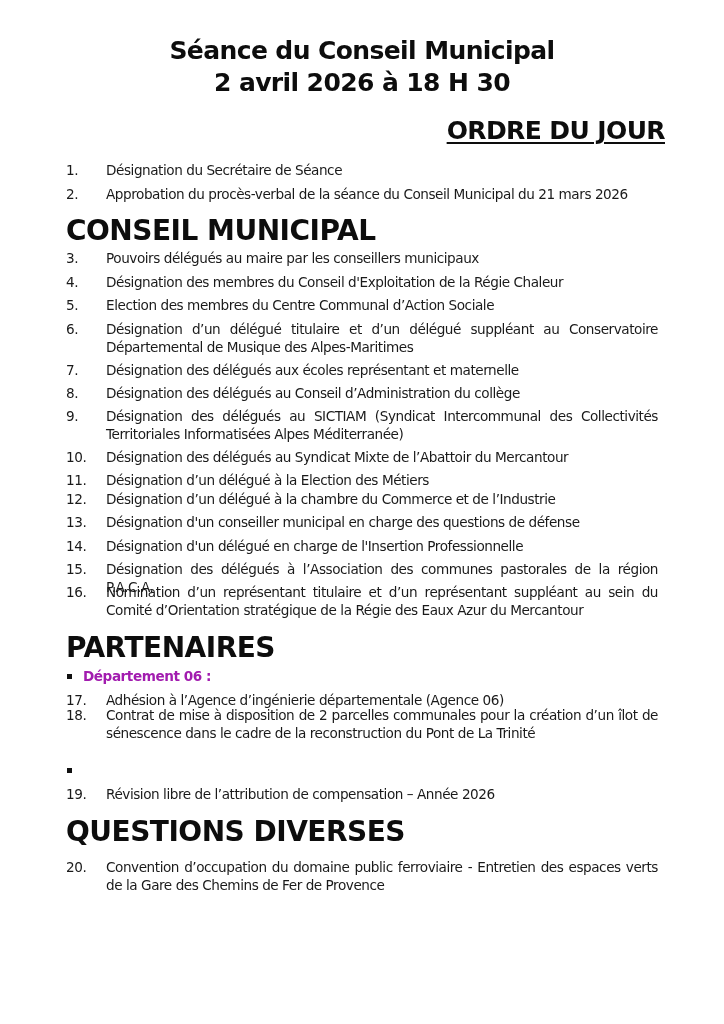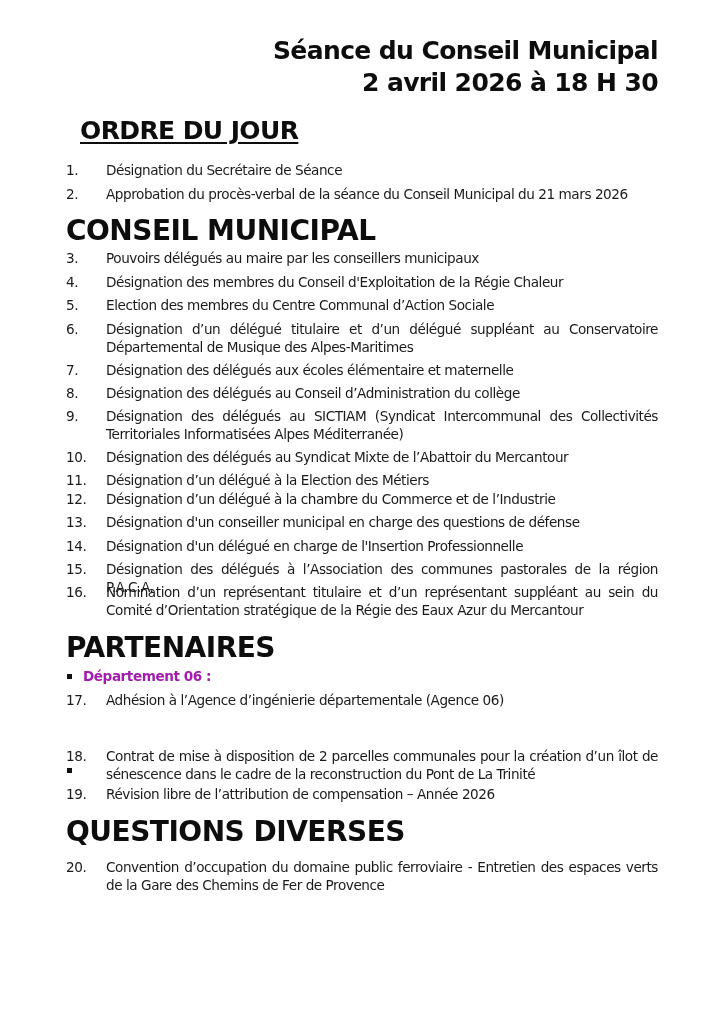--- a/index.html
+++ b/index.html
@@ -18,35 +18,35 @@
     .page {
       position: absolute;
       left: 66px;
       top: 0;
       width: 592px;
     }
     .title {
       position: absolute;
       left: 0;
       width: 100%;
-      text-align: right;
+      text-align: center;
       font-weight: bold;
       font-size: 25px;
       letter-spacing: -0.6px;
       line-height: 30px;
       color: #0d0d0d;
     }
     .title-1 { top: 36px; }
     .title-2 { top: 68px; }
     .ordre {
       position: absolute;
       top: 116px;
-      left: 14px;
+      left: 7px;
       width: 100%;
-      text-align: left;
+      text-align: right;
     }
     .ordre span {
       font-weight: bold;
       font-size: 25px;
       letter-spacing: -0.6px;
       text-decoration: underline;
       text-decoration-thickness: 2px;
       text-underline-offset: 3px;
       color: #0d0d0d;
     }
@@ -131,21 +131,21 @@
   <div class="item" style="top:296px">
     <span class="num">5.</span>
     <span class="txt">Election des membres du Centre Communal d’Action Sociale</span>
   </div>
   <div class="item" style="top:320px">
     <span class="num">6.</span>
     <span class="txt">Désignation d’un délégué titulaire et d’un délégué suppléant au Conservatoire Départemental de Musique des Alpes-Maritimes</span>
   </div>
   <div class="item" style="top:361px">
     <span class="num">7.</span>
-    <span class="txt">Désignation des délégués aux écoles élémentaire et maternelle</span>
+    <span class="txt">Désignation des délégués aux écoles représentant et maternelle</span>
   </div>
   <div class="item" style="top:384px">
     <span class="num">8.</span>
     <span class="txt">Désignation des délégués au Conseil d’Administration du collège</span>
   </div>
   <div class="item" style="top:407px">
     <span class="num">9.</span>
     <span class="txt">Désignation des délégués au SICTIAM (Syndicat Intercommunal des Collectivités Territoriales Informatisées Alpes Méditerranée)</span>
   </div>
   <div class="item" style="top:448px">
@@ -179,21 +179,21 @@
 
   <div class="section-title" style="top:636px">PARTENAIRES</div>
 
   <div class="sub" style="top:667px">
     <span class="bullet"></span><span>Département 06 :</span>
   </div>
   <div class="item" style="top:691px">
     <span class="num">17.</span>
     <span class="txt">Adhésion à l’Agence d’ingénierie départementale (Agence 06)</span>
   </div>
-  <div class="item" style="top:747px">
+  <div class="item" style="top:706px">
     <span class="num">18.</span>
     <span class="txt">Contrat de mise à disposition de 2 parcelles communales pour la création d’un îlot de sénescence dans le cadre de la reconstruction du Pont de La Trinité</span>
   </div>
 
   <div class="sub" style="top:761px">
     <span class="bullet"></span>
   </div>
   <div class="item" style="top:785px">
     <span class="num">19.</span>
     <span class="txt">Révision libre de l’attribution de compensation – Année 2026</span>

